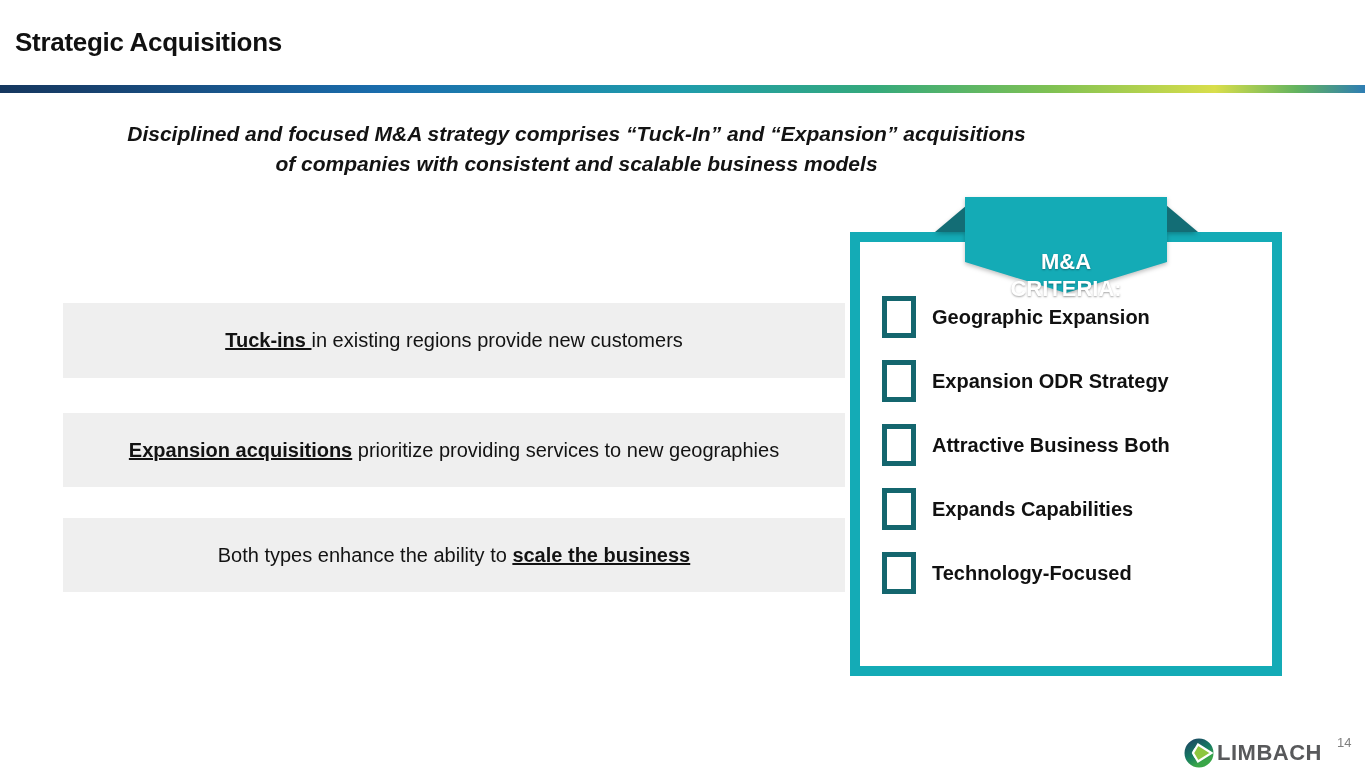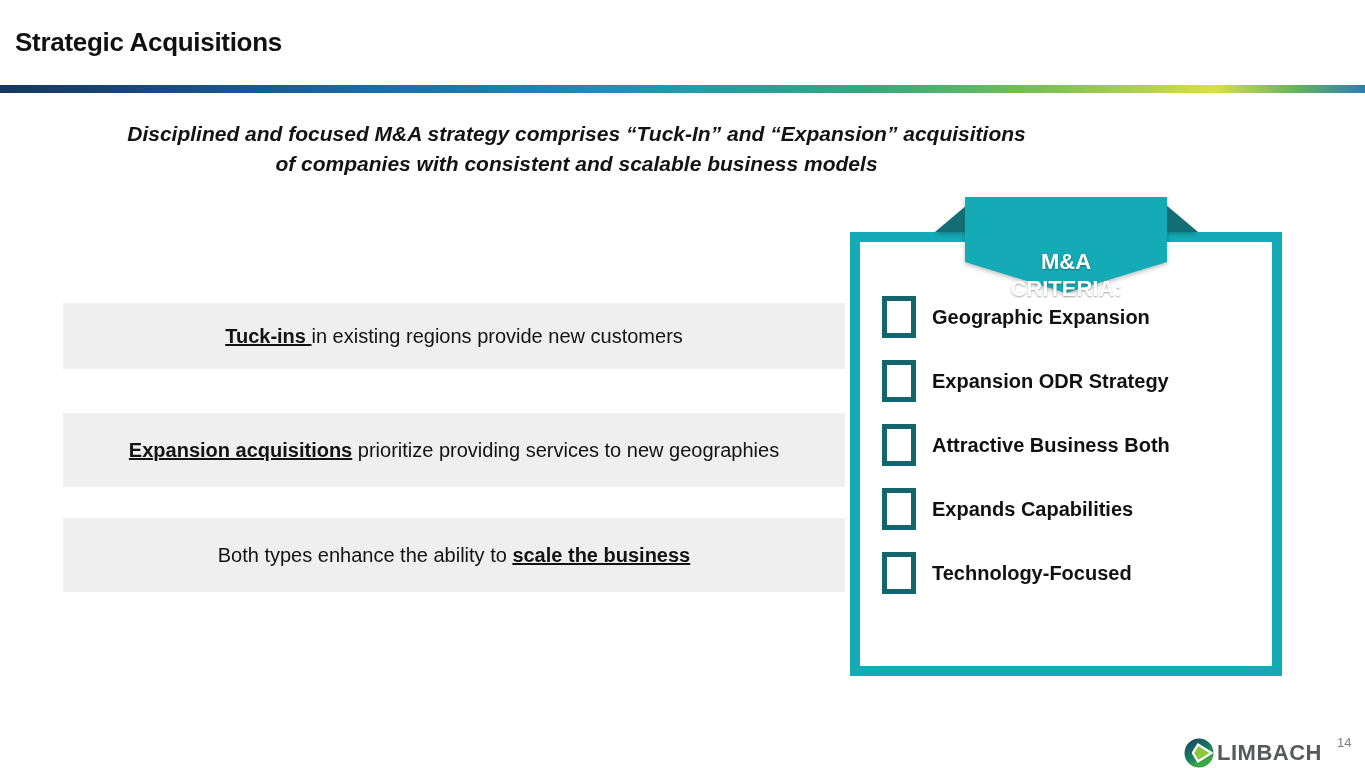--- a/index.html
+++ b/index.html
@@ -30,21 +30,21 @@
     font-size:21px;font-weight:bold;font-style:italic;
     color:#131313;line-height:30px;
   }
   
   .gray-box{
     position:absolute;left:63px;width:782px;
     background:#efefef;
     display:flex;flex-direction:column;justify-content:center;align-items:center;
     font-size:20px;color:#131313;line-height:35px;text-align:center;
   }
-  .box1{top:303px;height:66px;}
+  .box1{top:303px;height:75px;}
   .box2{top:413px;height:74px;}
   .box3{top:518px;height:74px;}
   .emph{font-weight:bold;text-decoration:underline;}
   
   .criteria-box{
     position:absolute;left:850px;top:232px;
     width:412px;height:424px;
     border:10px solid #14abb6;
     background:#ffffff;
   }

